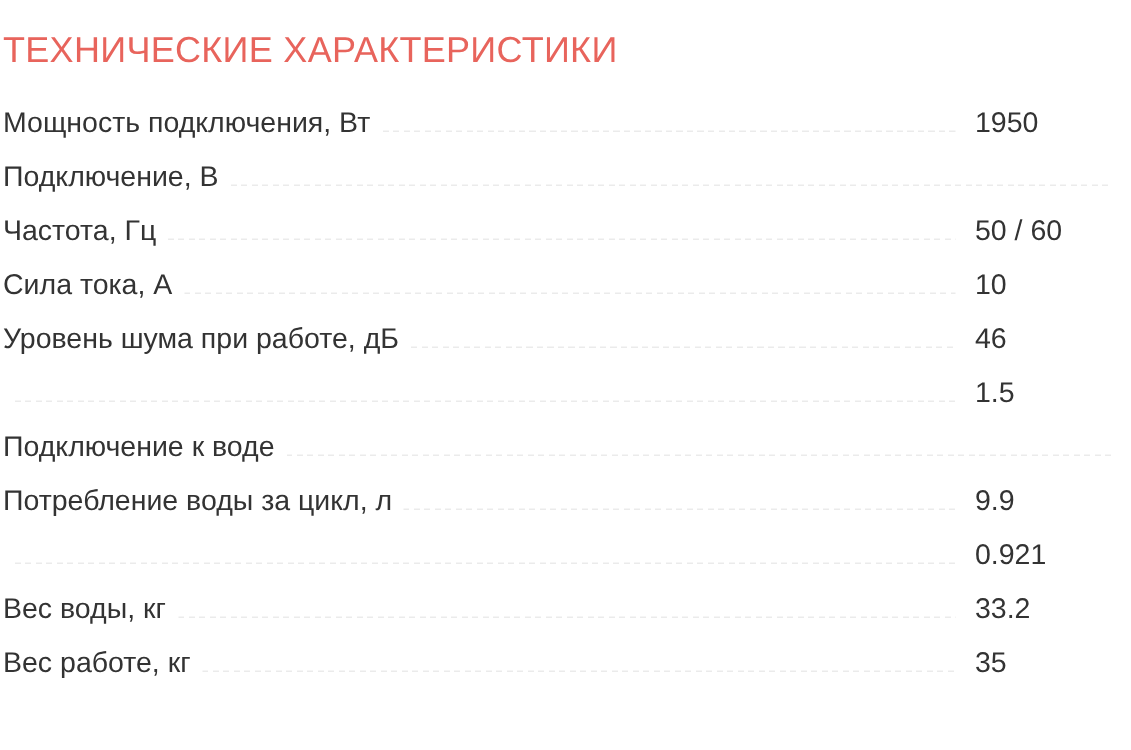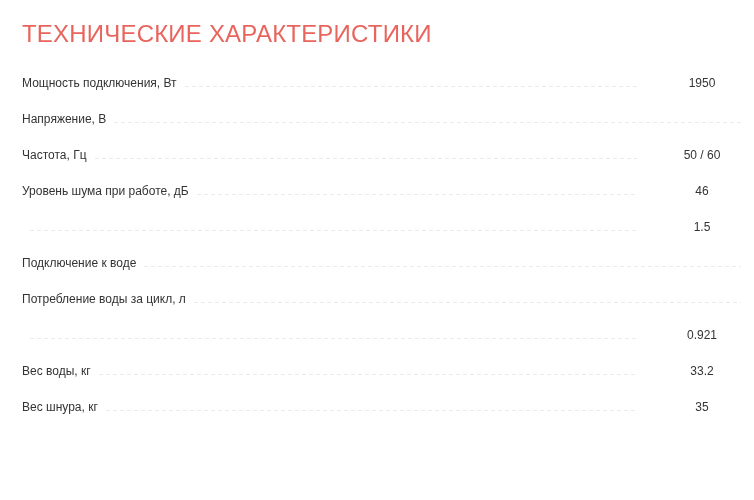--- a/index.html
+++ b/index.html
@@ -11,120 +11,126 @@
     width: 754px;
     height: 500px;
     overflow: hidden;
     font-family: "Liberation Sans", sans-serif;
     color: #333333;
   }
   .spec-section {
     box-sizing: border-box;
     width: 754px;
     height: 500px;
-    padding: 21px 0 0 22px;
+    padding: 21px 0 0 2px;
   }
   .section-title {
     margin: 0;
     font-size: 24px;
     line-height: 26px;
     font-weight: 400;
     color: #e8645c;
     letter-spacing: 0.2px;
   }
   .spec-rows {
     margin-top: 27px;
   }
   .spec-row {
     display: flex;
     align-items: baseline;
     height: 36px;
-    font-size: 12px;
+    font-size: 19px;
     line-height: 18px;
   }
   .spec-label {
     flex: 0 0 auto;
     white-space: nowrap;
     color: #333333;
   }
   .dotted-leader {
     flex: 1 1 auto;
     height: 1px;
     margin: 0 13px 0 8px;
     background-image: repeating-linear-gradient(
       to right,
       #ebebeb 0px, #ebebeb 4px,
       transparent 4px, transparent 7px
     );
   }
   .spec-value {
     flex: 0 0 104px;
     white-space: nowrap;
-    text-align: center;
+    text-align: left;
     color: #333333;
   }
 </style>
 </head>
 <body>
 
 <section class="spec-section">
   <h2 class="section-title">ТЕХНИЧЕСКИЕ ХАРАКТЕРИСТИКИ</h2>
 
   <div class="spec-rows">
 
     <div class="spec-row">
       <span class="spec-label">Мощность подключения, Вт</span>
       <span class="dotted-leader"></span>
       <span class="spec-value">1950</span>
     </div>
 
     <div class="spec-row">
-      <span class="spec-label">Напряжение, В</span>
+      <span class="spec-label">Подключение, В</span>
       <span class="dotted-leader"></span>
     </div>
 
     <div class="spec-row">
       <span class="spec-label">Частота, Гц</span>
       <span class="dotted-leader"></span>
       <span class="spec-value">50 / 60</span>
     </div>
 
+    <div class="spec-row">
+      <span class="spec-label">Сила тока, А</span>
+      <span class="dotted-leader"></span>
+      <span class="spec-value">10</span>
+    </div>
 
     <div class="spec-row">
       <span class="spec-label">Уровень шума при работе, дБ</span>
       <span class="dotted-leader"></span>
       <span class="spec-value">46</span>
     </div>
 
     <div class="spec-row">
       <span class="dotted-leader"></span>
       <span class="spec-value">1.5</span>
     </div>
 
     <div class="spec-row">
       <span class="spec-label">Подключение к воде</span>
       <span class="dotted-leader"></span>
     </div>
 
     <div class="spec-row">
       <span class="spec-label">Потребление воды за цикл, л</span>
       <span class="dotted-leader"></span>
+      <span class="spec-value">9.9</span>
     </div>
 
     <div class="spec-row">
       <span class="dotted-leader"></span>
       <span class="spec-value">0.921</span>
     </div>
 
     <div class="spec-row">
       <span class="spec-label">Вес воды, кг</span>
       <span class="dotted-leader"></span>
       <span class="spec-value">33.2</span>
     </div>
 
     <div class="spec-row">
-      <span class="spec-label">Вес шнура, кг</span>
+      <span class="spec-label">Вес работе, кг</span>
       <span class="dotted-leader"></span>
       <span class="spec-value">35</span>
     </div>
 
   </div>
 </section>
 
 </body></html>

